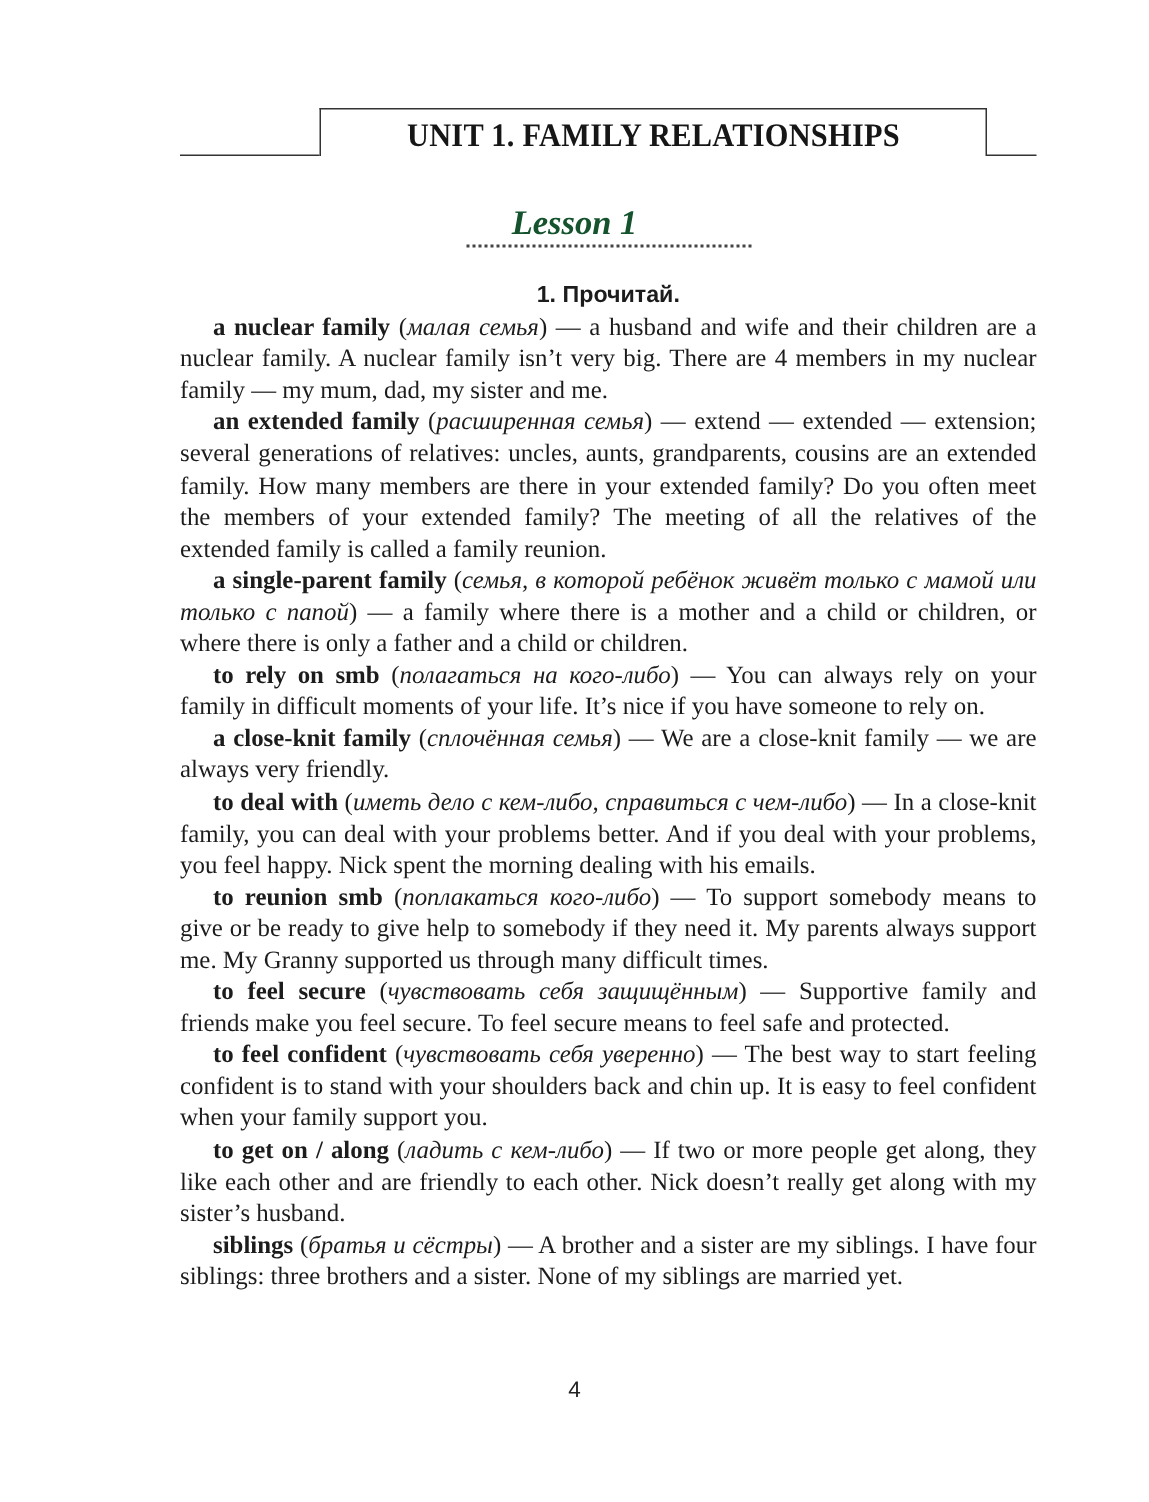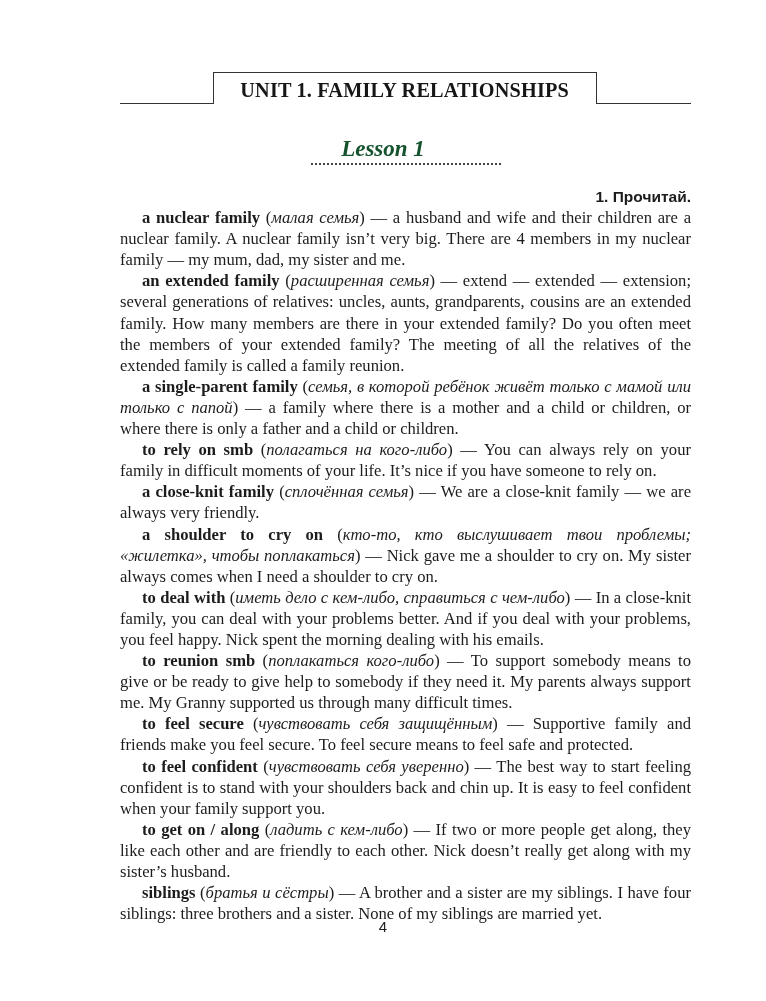--- a/index.html
+++ b/index.html
@@ -20,21 +20,21 @@
       left: 120px;
       top: 103px;
       width: 571px;
       height: 0;
       border-top: 1.5px solid #333333;
     }
     .unit-box {
       position: absolute;
       left: 213px;
       top: 72px;
-      width: 384px;
+      width: 445px;
       height: 32px;
       box-sizing: border-box;
       border: 1.5px solid #333333;
       border-bottom: none;
       background: #ffffff;
       display: flex;
       align-items: center;
       justify-content: center;
     }
     .unit-title {
@@ -75,21 +75,21 @@
       font-size: 16.6px;
       line-height: 21.1px;
       text-align: justify;
       color: #1c1c1c;
     }
     .exercise-heading {
       font-family: "Liberation Sans", "DejaVu Sans", sans-serif;
       font-weight: bold;
       font-size: 15.5px;
       margin: 0;
-      text-align: right;
+      text-align: center;
     }
     .entry {
       margin: 0;
       text-indent: 22px;
       hyphens: none;
     }
     .term {
       font-weight: bold;
     }
     .translation {
@@ -123,21 +123,20 @@
   <p class="entry"><span class="term">a nuclear family</span><span> (</span><span class="translation">малая семья</span><span>) — </span><span>a husband and wife and their children are a nuclear family. A nuclear family isn’t very big. There are 4 members in my nuclear family — my mum, dad, my sister and me.</span></p>
 
   <p class="entry"><span class="term">an extended family</span><span> (</span><span class="translation">расширенная семья</span><span>) — </span><span>extend — extended — extension; several generations of relatives: uncles, aunts, grandparents, cousins are an extended family. How many members are there in your extended family? Do you often meet the members of your extended family? The meeting of all the relatives of the extended family is called a family reunion.</span></p>
 
   <p class="entry"><span class="term">a single-parent family</span><span> (</span><span class="translation">семья, в которой ребёнок живёт только с мамой или только с папой</span><span>) — </span><span>a family where there is a mother and a child or children, or where there is only a father and a child or children.</span></p>
 
   <p class="entry"><span class="term">to rely on smb</span><span> (</span><span class="translation">полагаться на кого-либо</span><span>) — </span><span>You can always rely on your family in difficult moments of your life. It’s nice if you have someone to rely on.</span></p>
 
   <p class="entry"><span class="term">a close-knit family</span><span> (</span><span class="translation">сплочённая семья</span><span>) — </span><span>We are a close-knit family — we are always very friendly.</span></p>
 
-  <p class="entry"><span class="term">a shoulder to cry on</span><span> (</span><span class="translation">кто-то, кто выслушивает твои проблемы; «жилетка», чтобы поплакаться</span><span>) — </span><span>Nick gave me a shoulder to cry on. My sister always comes when I need a shoulder to cry on.</span></p>
 
   <p class="entry"><span class="term">to deal with</span><span> (</span><span class="translation">иметь дело с кем-либо, справиться с чем-либо</span><span>) — </span><span>In a close-knit family, you can deal with your problems better. And if you deal with your problems, you feel happy. Nick spent the morning dealing with his emails.</span></p>
 
   <p class="entry"><span class="term">to reunion smb</span><span> (</span><span class="translation">поплакаться кого-либо</span><span>) — </span><span>To support somebody means to give or be ready to give help to somebody if they need it. My parents always support me. My Granny supported us through many difficult times.</span></p>
 
   <p class="entry"><span class="term">to feel secure</span><span> (</span><span class="translation">чувствовать себя защищённым</span><span>) — </span><span>Supportive family and friends make you feel secure. To feel secure means to feel safe and protected.</span></p>
 
   <p class="entry"><span class="term">to feel confident</span><span> (</span><span class="translation">чувствовать себя уверенно</span><span>) — </span><span>The best way to start feeling confident is to stand with your shoulders back and chin up. It is easy to feel confident when your family support you.</span></p>
 
   <p class="entry"><span class="term">to get on / along</span><span> (</span><span class="translation">ладить с кем-либо</span><span>) — </span><span>If two or more people get along, they like each other and are friendly to each other. Nick doesn’t really get along with my sister’s husband.</span></p>

